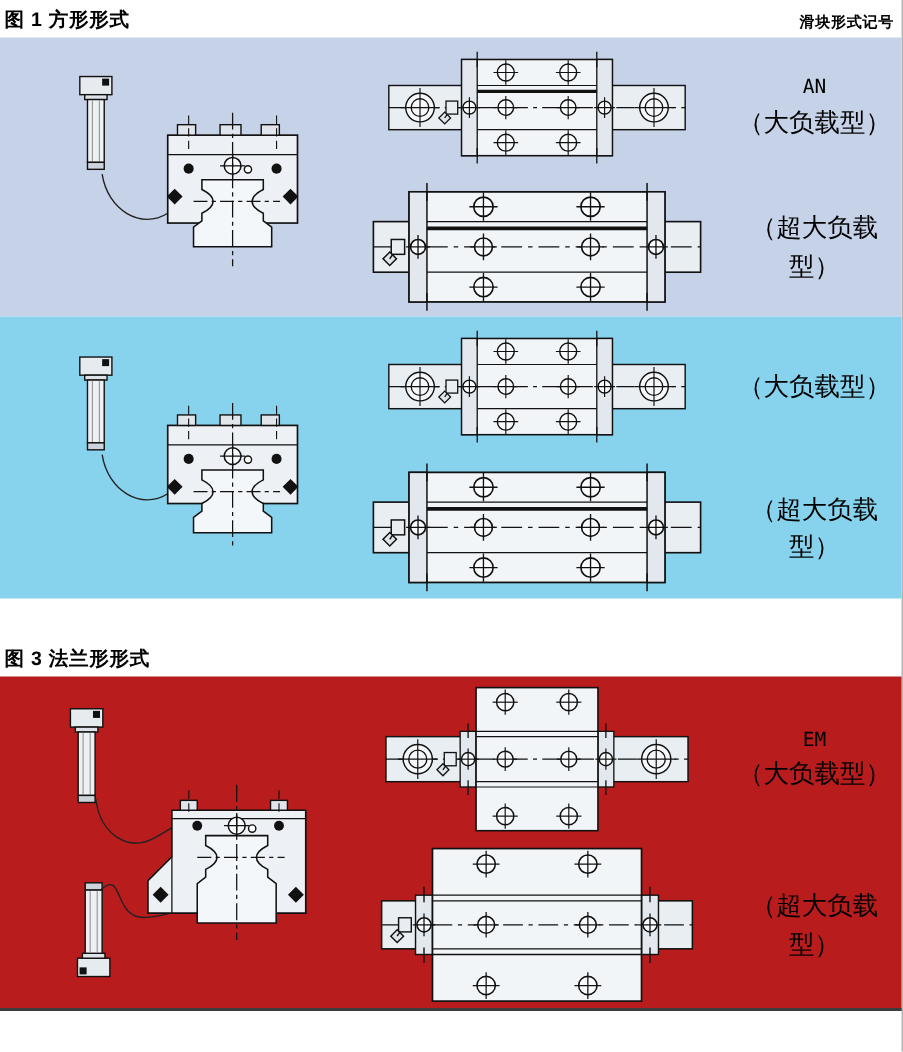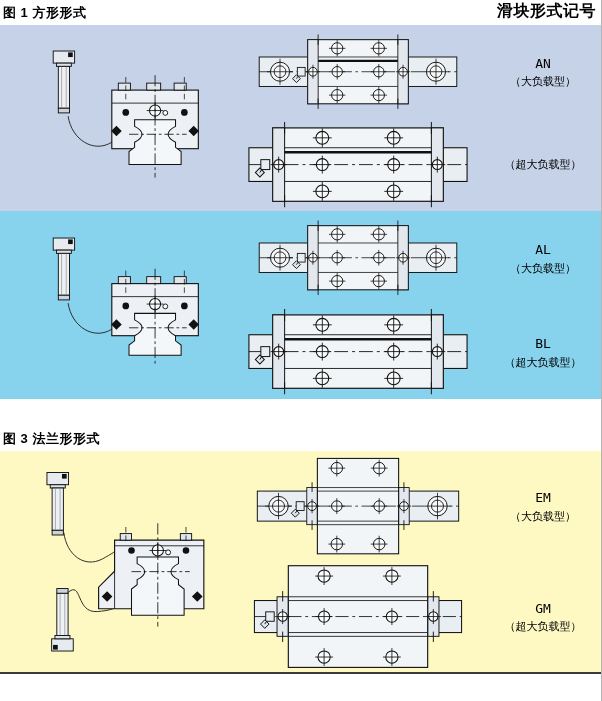--- a/index.html
+++ b/index.html
@@ -7,33 +7,33 @@
     width:602px;height:701px;background:#ffffff;
     font-family:"Liberation Sans","DejaVu Sans",sans-serif;color:#000;
     box-sizing:border-box;border-right:1px solid #b5b5b5;overflow:hidden;
   }
   .fig-header{display:flex;justify-content:space-between;align-items:flex-end;
     padding:0 5px 3px 3px;box-sizing:border-box;}
   .hdr1{height:25px;}
   .hdr2{height:39px;}
   .hdr3{height:52px;}
   .fig-title{font-weight:bold;font-size:13px;letter-spacing:0.5px;}
-  .corner{font-weight:bold;font-size:16px;letter-spacing:0.5px;}
+  .corner{font-weight:bold;font-size:10px;letter-spacing:0.5px;}
   .panel{display:flex;width:602px;box-sizing:border-box;}
   .panel1{height:186px;}
   .panel2{height:188px;}
   .panel3{height:223px;border-bottom:2px solid #3c3c3c;box-sizing:border-box;}
   .iso{width:232px;display:flex;align-items:center;justify-content:center;}
   .views{flex:1;display:flex;flex-direction:column;}
   .view-row{flex:1;display:flex;align-items:center;min-height:0;}
   .tv{flex:1;display:flex;align-items:center;justify-content:center;min-width:0;}
   .tv svg, .iso svg{display:block;}
   .variant{width:118px;text-align:center;line-height:1.5;}
   .variant .code{font-family:"DejaVu Sans Mono","Liberation Mono",monospace;font-size:13px;}
-  .variant .type{font-size:11px;}
+  .variant .type{font-size:17px;}
 </style>
 </head>
 <body>
 
 <div>
   <div class="fig-header hdr1">
     <span class="fig-title">图 1 方形形式</span>
     <span class="corner">滑块形式记号</span>
   </div>
   <div class="panel panel1" style="background-color: rgb(198, 210, 232);">
@@ -258,21 +258,20 @@
               <circle cx="30" cy="47" r="6.8" fill="none" stroke="#111" stroke-width="1"></circle>
               <line x1="15" y1="47" x2="45" y2="47" stroke="#111" stroke-width="0.9"></line>
               <line x1="30" y1="32" x2="30" y2="62" stroke="#111" stroke-width="0.9"></line>
               <circle cx="210" cy="47" r="11" fill="#f6f8fa" stroke="#111" stroke-width="1.1"></circle>
               <circle cx="210" cy="47" r="6.8" fill="none" stroke="#111" stroke-width="1"></circle>
               <line x1="195" y1="47" x2="225" y2="47" stroke="#111" stroke-width="0.9"></line>
               <line x1="210" y1="32" x2="210" y2="62" stroke="#111" stroke-width="0.9"></line>
             </svg>
           </div>
         <div class="variant">
-          <div class="code">AL</div>
           <div class="type">（大负载型）</div>
         </div>
       </div>
       <div class="view-row">
         <div class="tv">
             <svg width="238" viewBox="0 0 240 94" xmlns="http://www.w3.org/2000/svg">
               <rect x="10" y="30" width="220" height="34" fill="#e9eef3" stroke="#111" stroke-width="1.1"></rect>
               <line x1="10" y1="47" x2="230" y2="47" stroke="#111" stroke-width="0.9" stroke-dasharray="14 4 3 4"></line>
               <rect x="34" y="10" width="172" height="74" fill="#f2f5f8" stroke="#111" stroke-width="1.2"></rect>
               <rect x="34" y="10" width="12" height="74" fill="#e2e8ee" stroke="#111"></rect>
@@ -308,33 +307,32 @@
               <line x1="84" y1="38" x2="84" y2="56" stroke="#111" stroke-width="0.9"></line>
               <circle cx="156" cy="47" r="6" fill="#fbfcfd" stroke="#111" stroke-width="1.1"></circle>
               <line x1="147" y1="47" x2="165" y2="47" stroke="#111" stroke-width="0.9"></line>
               <line x1="156" y1="38" x2="156" y2="56" stroke="#111" stroke-width="0.9"></line>
               <rect x="22" y="42" width="9" height="10" fill="#e8edf2" stroke="#111"></rect>
               <rect x="-3.2" y="-3.2" width="6.4" height="6.4" transform="translate(21,55) rotate(45)" fill="#dfe5eb" stroke="#111"></rect>
               <line x1="23" y1="52" x2="21" y2="55" stroke="#111"></line>
             </svg>
           </div>
         <div class="variant">
-          <div class="code">BL</div>
           <div class="type">（超大负载型）</div>
         </div>
       </div>
     </div>
   </div>
 </div>
 
 <div>
   <div class="fig-header hdr3">
     <span class="fig-title">图 3 法兰形形式</span>
   </div>
-  <div class="panel panel3" style="background-color: #fef9c3;">
+  <div class="panel panel3" style="background-color: #b91c1c;">
     <div class="iso">
         <svg width="202" viewBox="0 0 215 205" xmlns="http://www.w3.org/2000/svg">
           <rect x="34" y="8" width="23" height="13" fill="#e6ebf0" stroke="#111"></rect>
           <rect x="50" y="9.5" width="5" height="5" fill="#111"></rect>
           <rect x="37.5" y="21" width="16" height="3.5" fill="#dde3e9" stroke="#111"></rect>
           <rect x="39.5" y="24.5" width="12" height="45" fill="#eef1f4" stroke="#111"></rect>
           <line x1="43" y1="25" x2="43" y2="69" stroke="#888" stroke-width="0.7"></line>
           <line x1="48" y1="25" x2="48" y2="69" stroke="#888" stroke-width="0.7"></line>
           <rect x="39.5" y="69.5" width="12" height="5" fill="#ccd3da" stroke="#111"></rect>
           <rect x="39" y="185" width="23" height="13" fill="#e6ebf0" stroke="#111"></rect>
@@ -466,19 +464,18 @@
               <line x1="84" y1="50" x2="84" y2="68" stroke="#111" stroke-width="0.9"></line>
               <circle cx="156" cy="59" r="6" fill="#fbfcfd" stroke="#111" stroke-width="1.1"></circle>
               <line x1="147" y1="59" x2="165" y2="59" stroke="#111" stroke-width="0.9"></line>
               <line x1="156" y1="50" x2="156" y2="68" stroke="#111" stroke-width="0.9"></line>
               <rect x="22" y="54" width="9" height="10" fill="#e8edf2" stroke="#111"></rect>
               <rect x="-3.2" y="-3.2" width="6.4" height="6.4" transform="translate(21,67) rotate(45)" fill="#dfe5eb" stroke="#111"></rect>
               <line x1="23" y1="64" x2="21" y2="67" stroke="#111"></line>
             </svg>
           </div>
         <div class="variant">
-          <div class="code">GM</div>
           <div class="type">（超大负载型）</div>
         </div>
       </div>
     </div>
   </div>
 </div>
 
 </body></html>

